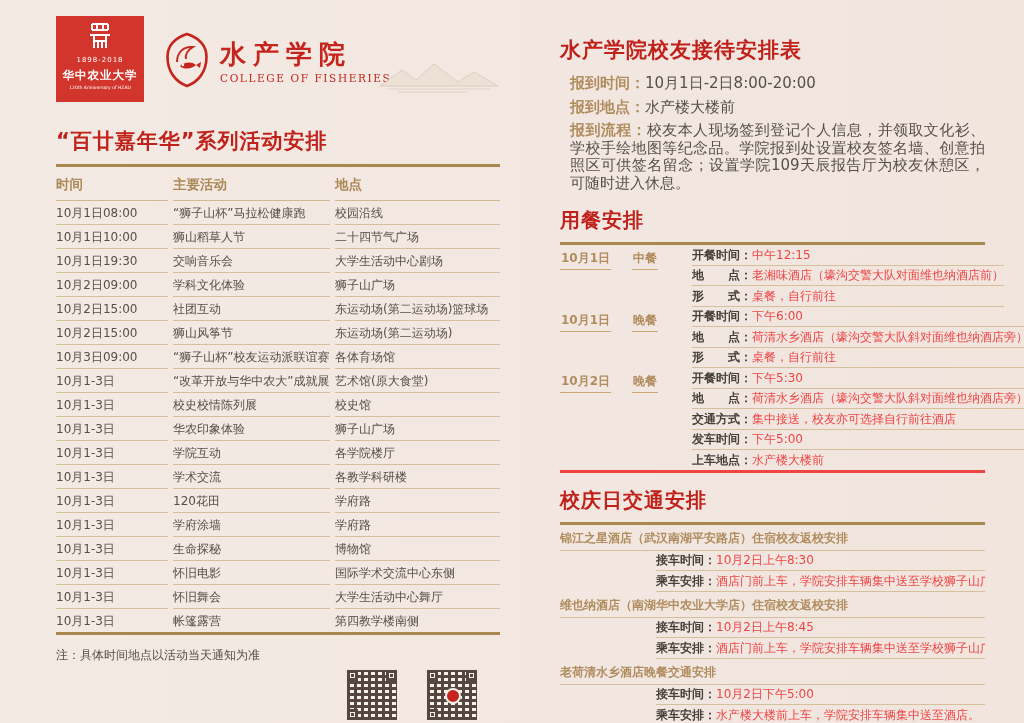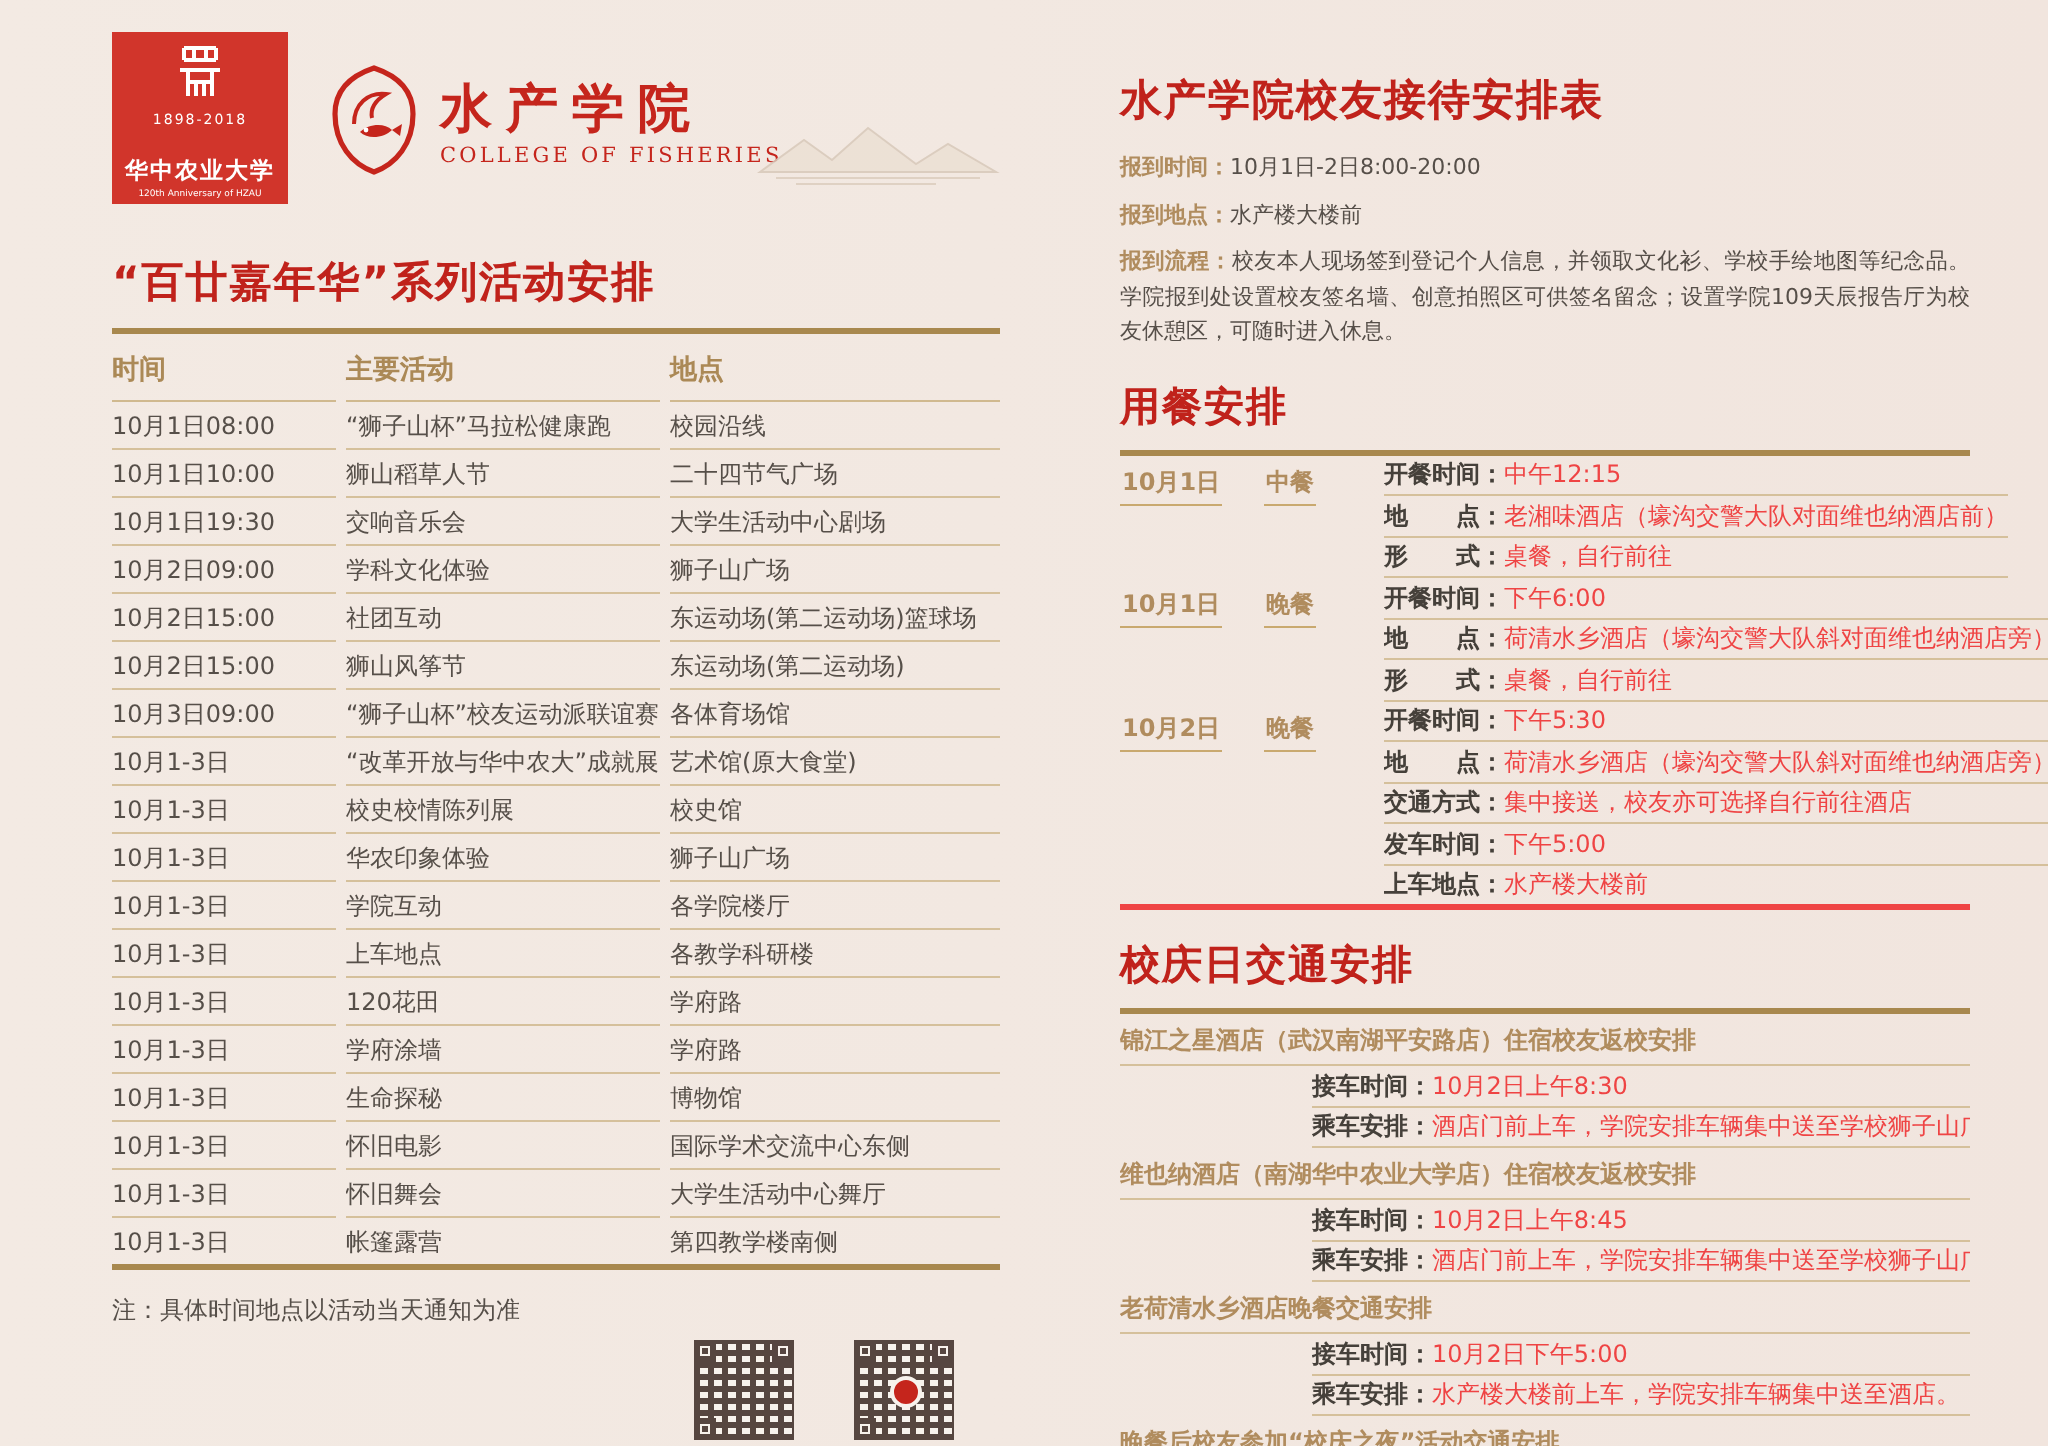--- a/index.html
+++ b/index.html
@@ -11,21 +11,21 @@
   .page{position:absolute;top:0;height:723px;box-sizing:border-box;}
   .page-left{left:0;width:512px;padding:16px 12px 0 56px;}
   .page-right{left:512px;width:512px;padding:36px 39px 0 48px;}
 
   
   .brand-row{display:flex;align-items:flex-start;gap:20px;height:96px;position:relative;}
   .uni-logo{width:88px;height:86px;background:#d1352b;color:#fff;text-align:center;
     padding-top:5px;box-sizing:border-box;flex:0 0 auto;}
   .uni-logo .years{font-size:7px;letter-spacing:1px;margin-top:1px;}
   .uni-logo .uname{font-family:"DejaVu Serif","Liberation Serif",serif;font-size:11.5px;
-    font-weight:bold;letter-spacing:1px;margin-top:14px;white-space:nowrap;overflow:hidden;}
+    font-weight:bold;letter-spacing:1px;margin-top:4px;white-space:nowrap;overflow:hidden;}
   .uni-logo .anniv{font-size:5px;transform:scale(.9);margin-top:1px;white-space:nowrap;overflow:hidden;}
   .college{display:flex;align-items:center;gap:10px;margin-top:16px;}
   .college-text .cn{font-family:"DejaVu Serif","Liberation Serif",serif;font-weight:bold;
     color:#c5251c;font-size:26px;letter-spacing:7px;white-space:nowrap;}
   .college-text .en{font-family:"DejaVu Serif","Liberation Serif",serif;color:#c5251c;
     font-size:10.5px;letter-spacing:1.6px;margin-top:0;white-space:nowrap;}
   .mountains{position:absolute;right:0;top:42px;opacity:.85;}
 
   
   .rule-thick{height:3px;background:#a8884e;}
@@ -55,21 +55,21 @@
       repeating-linear-gradient(90deg,#564640 0 3px,transparent 3px 7px);
     background-blend-mode:normal;}
   .qr .f{position:absolute;width:11px;height:11px;border:3px solid #564640;background:#f7f2ec;box-sizing:border-box;}
   .qr .f::after{content:"";position:absolute;inset:1px;background:#564640;}
   .qr .f.tl{left:0;top:0}.qr .f.tr{right:0;top:0}.qr .f.bl{left:0;bottom:0}
   .qr .cdot{position:absolute;left:50%;top:50%;width:12px;height:12px;margin:-7px 0 0 -7px;
     background:#c5251c;border:2px solid #f7f2ec;border-radius:50%;}
 
   
   .reg-list{margin-top:11px;}
-  .reg-line{margin:0 0 6px 0;font-size:11px;line-height:17.5px;text-align:justify;color:#564f49;}
+  .reg-line{margin:0 0 6px 10px;font-size:15px;line-height:17.5px;text-align:justify;color:#564f49;}
   .reg-lab{color:#b08c5e;font-weight:bold;}
 
   .dining-title{margin-top:15px;}
   .page-right .rule-thick{margin-top:8px;}
 
   .meal-table{border-bottom:3px solid #ef4444;}
   .meal-group{display:grid;grid-template-columns:62px 50px 1fr;column-gap:10px;align-items:start;}
   .m-u{display:inline-block;font-size:12px;color:#b08c5e;font-weight:bold;
     padding:4px 1px 2px;border-bottom:1px solid #c9a96f;margin-top:1px;white-space:nowrap;}
   .detail-line{display:flex;font-size:12px;line-height:13px;border-bottom:1px solid #d5c09b;
@@ -159,21 +159,21 @@
       <div class="cell">10月1-3日</div>
       <div class="cell">校史校情陈列展</div>
       <div class="cell">校史馆</div>
       <div class="cell">10月1-3日</div>
       <div class="cell">华农印象体验</div>
       <div class="cell">狮子山广场</div>
       <div class="cell">10月1-3日</div>
       <div class="cell">学院互动</div>
       <div class="cell">各学院楼厅</div>
       <div class="cell">10月1-3日</div>
-      <div class="cell">上车地点</div>
+      <div class="cell">学术交流</div>
       <div class="cell">各教学科研楼</div>
       <div class="cell">10月1-3日</div>
       <div class="cell">120花田</div>
       <div class="cell">学府路</div>
       <div class="cell">10月1-3日</div>
       <div class="cell">学府涂墙</div>
       <div class="cell">学府路</div>
       <div class="cell">10月1-3日</div>
       <div class="cell">生命探秘</div>
       <div class="cell">博物馆</div>

